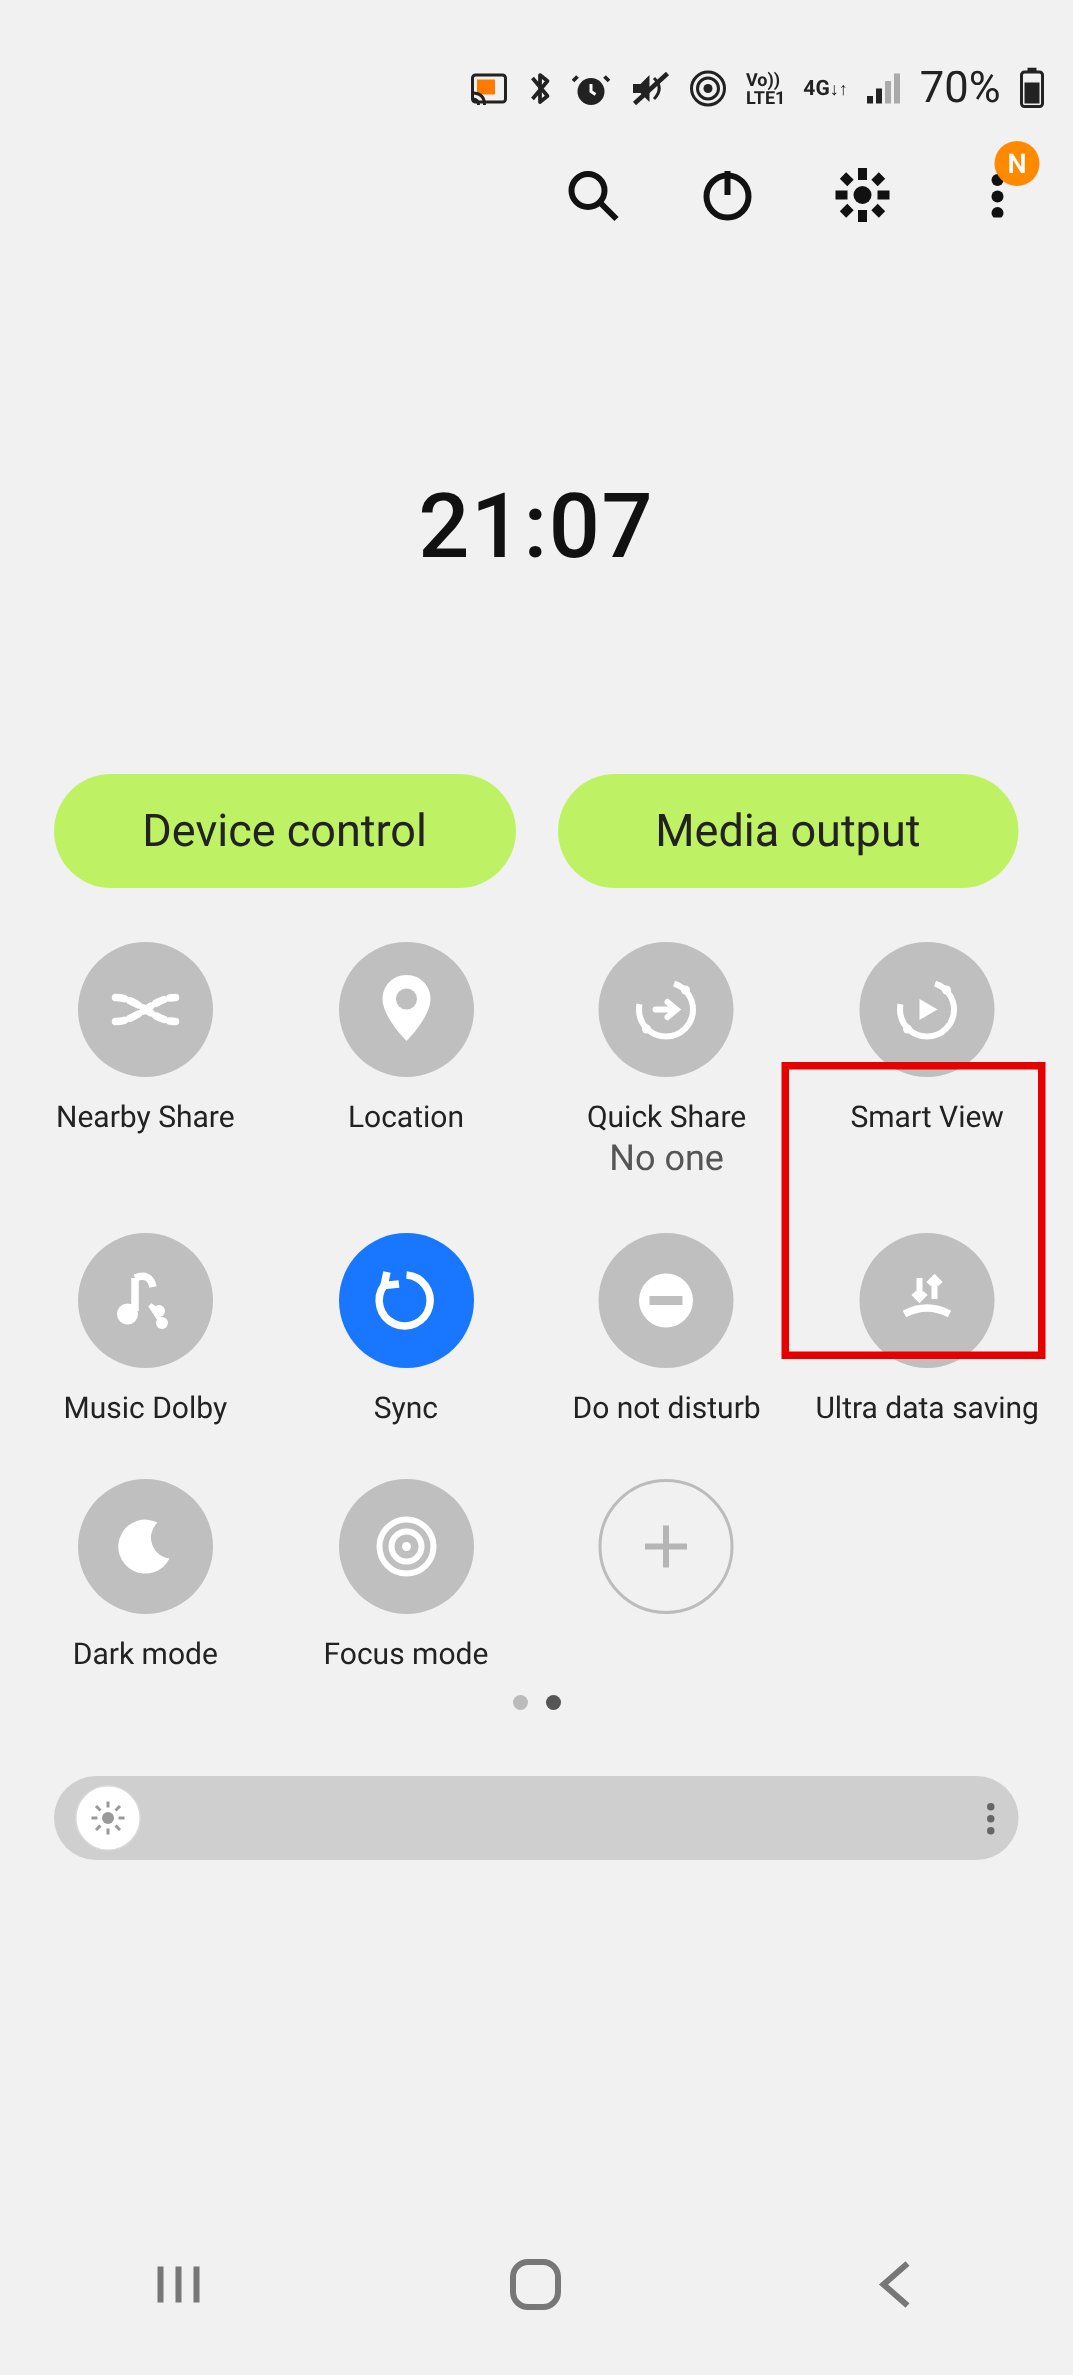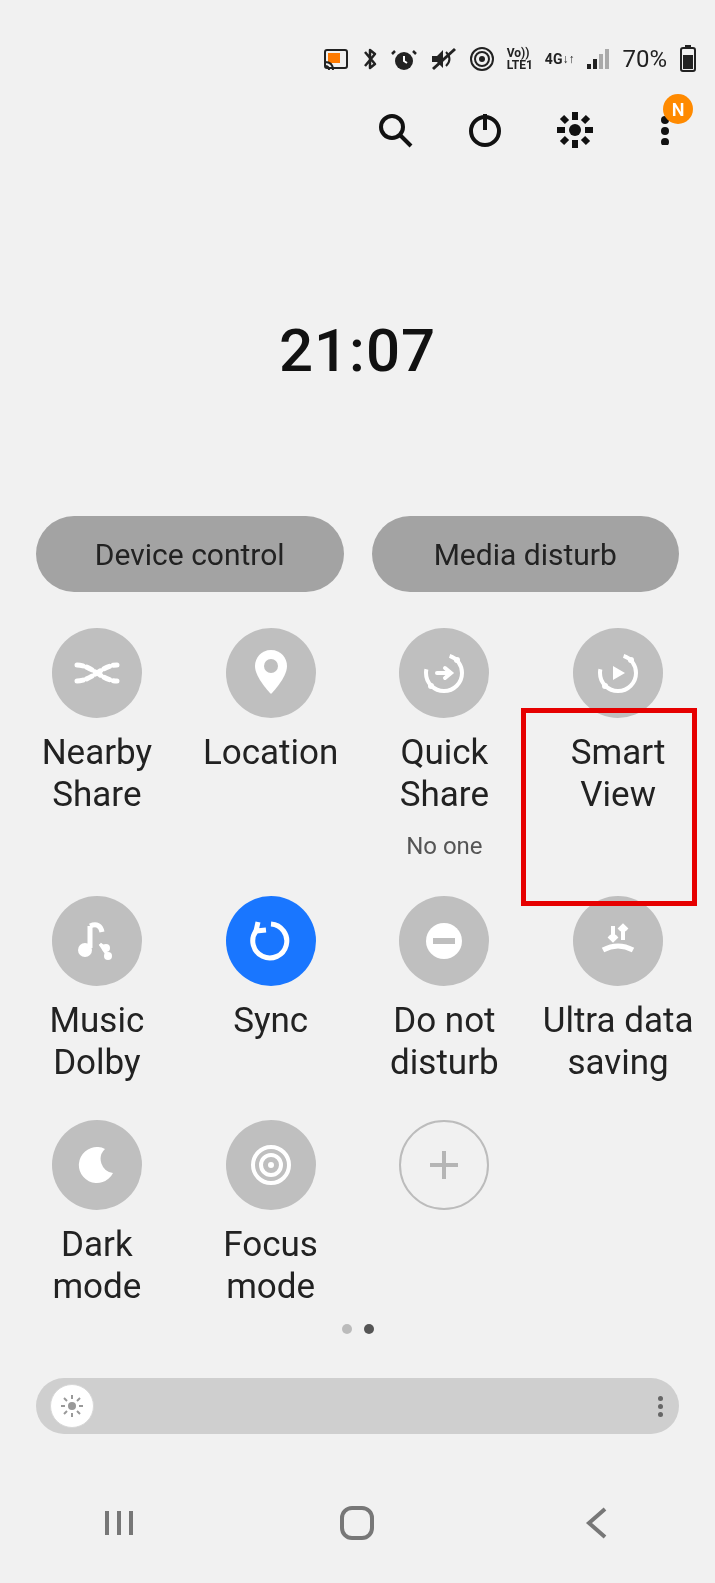--- a/index.html
+++ b/index.html
@@ -2,44 +2,44 @@
 <html><head>
 <meta charset="utf-8">
 <style>
   * { box-sizing: border-box; margin: 0; padding: 0; }
   html, body { width: 715px; height: 1583px; font-family: -apple-system, Roboto, sans-serif; background: #f1f1f1; color: #111; overflow: hidden; }
   .screen { width: 715px; height: 1583px; position: relative; background: #f1f1f1; }
 
   
   .status-bar { height: 64px; display: flex; justify-content: flex-end; align-items: center; padding: 0 18px; gap: 12px; padding-top: 54px; }
   .status-bar .icon { color: #222; display: inline-flex; align-items: center; }
-  .status-bar .batt-pct { font-size: 24px; font-weight: 400; color: #222; }
+  .status-bar .batt-pct { font-size: 29px; font-weight: 400; color: #222; }
 
   
   .action-row { display: flex; justify-content: flex-end; align-items: center; gap: 50px; padding: 46px 30px 0 30px; position: relative; }
   .action-row .act-btn { width: 40px; height: 40px; display: flex; align-items: center; justify-content: center; cursor: pointer; }
   .notif-dot { position: absolute; right: 22px; top: 30px; width: 30px; height: 30px; background: #ff8a00; border-radius: 50%; color: #fff; font-size: 18px; font-weight: 600; display: flex; align-items: center; justify-content: center; }
 
   
   .clock-block { text-align: center; margin-top: 165px; }
   .clock-time { font-size: 60px; font-weight: 500; letter-spacing: 1px; }
   .clock-date { font-size: 38px; margin-top: 18px; color: #222; }
 
   
   .pill-row { display: flex; gap: 28px; padding: 0 36px; margin-top: 130px; }
-  .pill { flex: 1; background: #a3a3a3; border-radius: 40px; height: 76px; display: flex; align-items: center; justify-content: center; font-size: 30px; color: #222; cursor: pointer; }
+  .pill { flex: 1; background: #bef264; border-radius: 40px; height: 76px; display: flex; align-items: center; justify-content: center; font-size: 30px; color: #222; cursor: pointer; }
 
   
   .tile-grid { display: grid; grid-template-columns: repeat(4, 1fr); row-gap: 30px; padding: 0 10px; margin-top: 30px; }
   .tile { display: flex; flex-direction: column; align-items: center; cursor: pointer; padding-top: 6px; position: relative; }
   .tile-circle { width: 90px; height: 90px; border-radius: 50%; background: #bfbfbf; display: flex; align-items: center; justify-content: center; }
   .tile-circle.active { background: #1976ff; }
   .tile-circle.outline { background: transparent; border: 2px solid #bcbcbc; }
-  .tile-label { font-size: 35px; color: #222; margin-top: 14px; text-align: center; line-height: 1.2; max-width: 160px; }
-  .tile-sub { font-size: 24px; color: #555; margin-top: 16px; }
+  .tile-label { font-size: 20px; color: #222; margin-top: 14px; text-align: center; line-height: 1.2; max-width: 160px; }
+  .tile-sub { font-size: 24px; color: #555; margin-top: 2px; }
 
   .highlight-box { position: absolute; border: 5px solid #e60000; pointer-events: none; }
 
   
   .page-dots { display: flex; justify-content: center; gap: 12px; margin-top: 16px; }
   .page-dots .dot { width: 10px; height: 10px; background: #bbb; border-radius: 50%; }
   .page-dots .dot.active { background: #555; }
 
   
   .bright-row { padding: 0 36px; margin-top: 44px; }
@@ -161,21 +161,21 @@
 
   <div class="clock-block">
     <div class="clock-time">21:07</div>
   </div>
 
   <div class="pill-row">
     <div class="pill">
         <span>Device control</span>
       </div>
     <div class="pill">
-        <span>Media disturb</span>
+        <span>Media output</span>
       </div>
   </div>
 
   <div class="tile-grid" id="tile-grid">
       <div class="tile">
         <div class="tile-circle">
           <svg width="50" height="40" viewBox="0 0 50 40">
             <path d="M5 12 C20 12 30 28 45 28 M5 28 C20 28 30 12 45 12" fill="none" stroke="#fff" stroke-width="5" stroke-linecap="round" stroke-dasharray="6 4"></path>
           </svg>
         </div>

